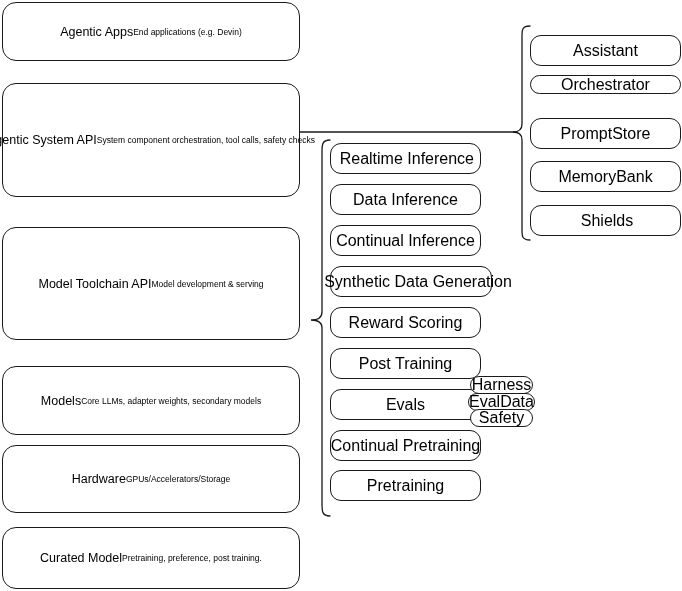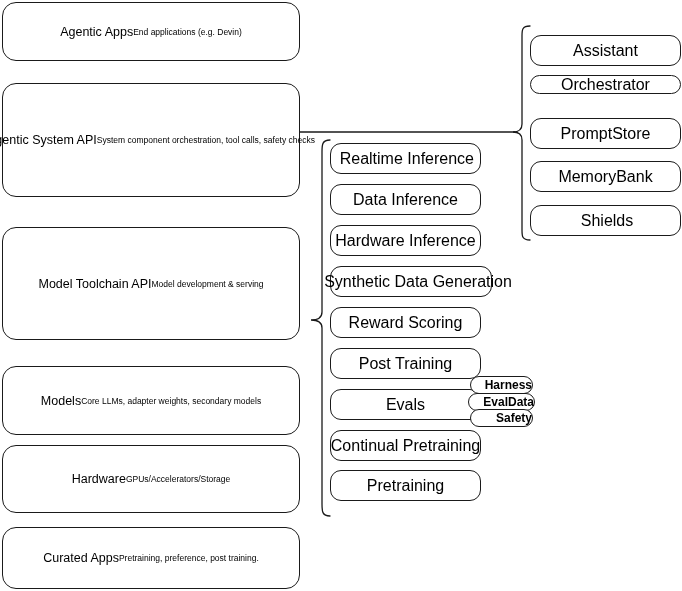--- a/index.html
+++ b/index.html
@@ -55,26 +55,25 @@
     font-size: 16px;
   }
   .pill {
     position: absolute;
     box-sizing: border-box;
     border: 1.3px solid #1a1a1a;
     border-radius: 999px;
     background: #ffffff;
     display: flex;
     align-items: center;
-    justify-content: flex-end;
-    font-size: 12px;
+    justify-content: center;
+    font-size: 16px;
     line-height: 14px;
     white-space: nowrap;
     z-index: 5;
-    font-weight: bold;
   }
   .bracket {
     position: absolute;
     z-index: 1;
   }
   .connector {
     position: absolute;
     z-index: 0;
   }
   svg { display: block; overflow: visible; }
@@ -103,21 +102,21 @@
     <div class="title">Models</div>
     <div class="sub">Core LLMs, adapter weights, secondary models</div>
   </div>
 
   <div class="node layer-box" style="left:2px; top:445px; width:298px; height:68px;">
     <div class="title">Hardware</div>
     <div class="sub">GPUs/Accelerators/Storage</div>
   </div>
 
   <div class="node layer-box" style="left:2px; top:527px; width:298px; height:62px;">
-    <div class="title">Curated Apps</div>
+    <div class="title">Curated Model</div>
     <div class="sub">Pretraining, preference, post training.</div>
   </div>
 
   <div class="connector" style="left:300px; top:125px; width:215px; height:16px;">
     <svg width="215" height="16" viewBox="0 0 215 16">
       <path d="M0,7 L215,7" stroke="#1a1a1a" stroke-width="1.3" fill="none"></path>
     </svg>
   </div>
 
   <div class="bracket" style="left:510px; top:24px; width:24px; height:222px;">
@@ -132,21 +131,21 @@
     </svg>
   </div>
 
   <div class="node mid-box" style="left:330px; top:143px; width:151px; height:31px;justify-content:flex-end;">
     <div class="title">Realtime Inference</div>
   </div>
   <div class="node mid-box" style="left:330px; top:184px; width:151px; height:31px;">
     <div class="title">Data Inference</div>
   </div>
   <div class="node mid-box" style="left:330px; top:225px; width:151px; height:31px;">
-    <div class="title">Hardware Inference</div>
+    <div class="title">Continual Inference</div>
   </div>
   <div class="node mid-box" style="left:330px; top:266px; width:162px; height:31px;padding-left:20px;">
     <div class="title">Synthetic Data Generation</div>
   </div>
   <div class="node mid-box" style="left:330px; top:307px; width:151px; height:31px;">
     <div class="title">Reward Scoring</div>
   </div>
   <div class="node mid-box" style="left:330px; top:348px; width:151px; height:31px;">
     <div class="title">Post Training</div>
   </div>

